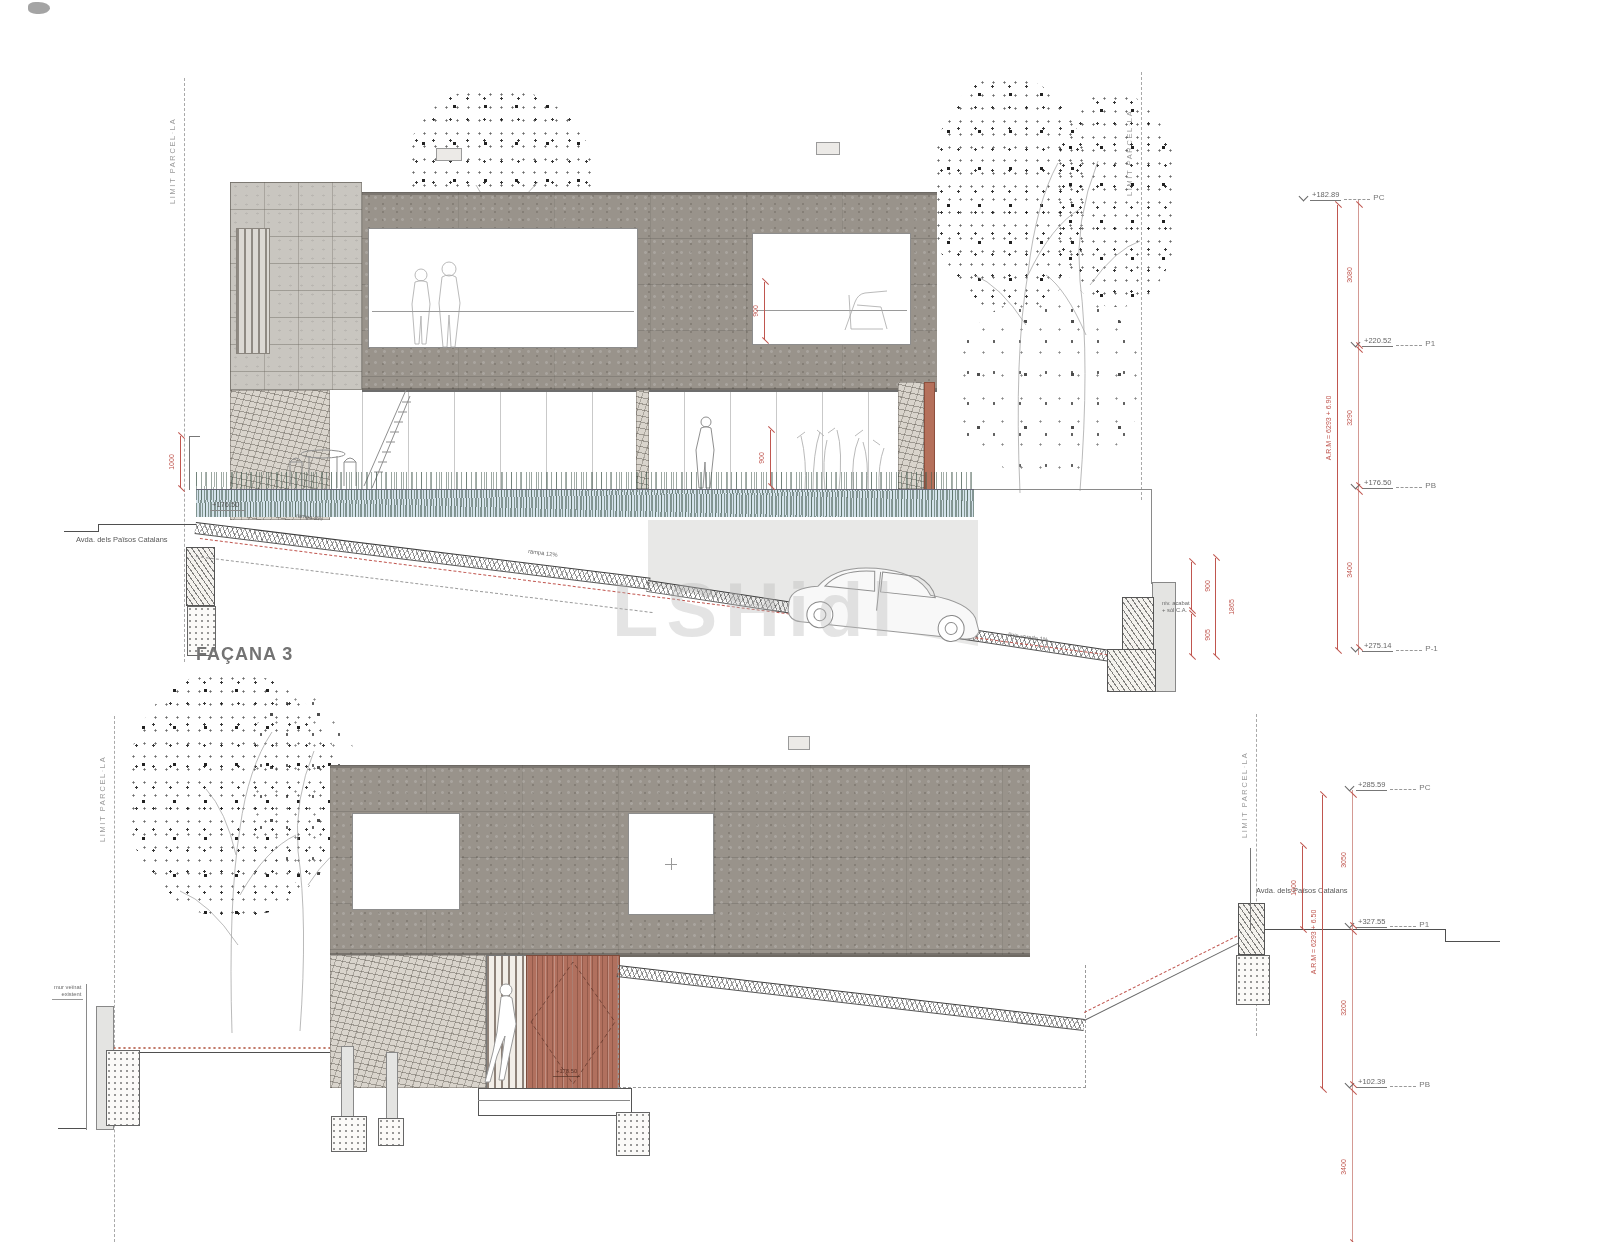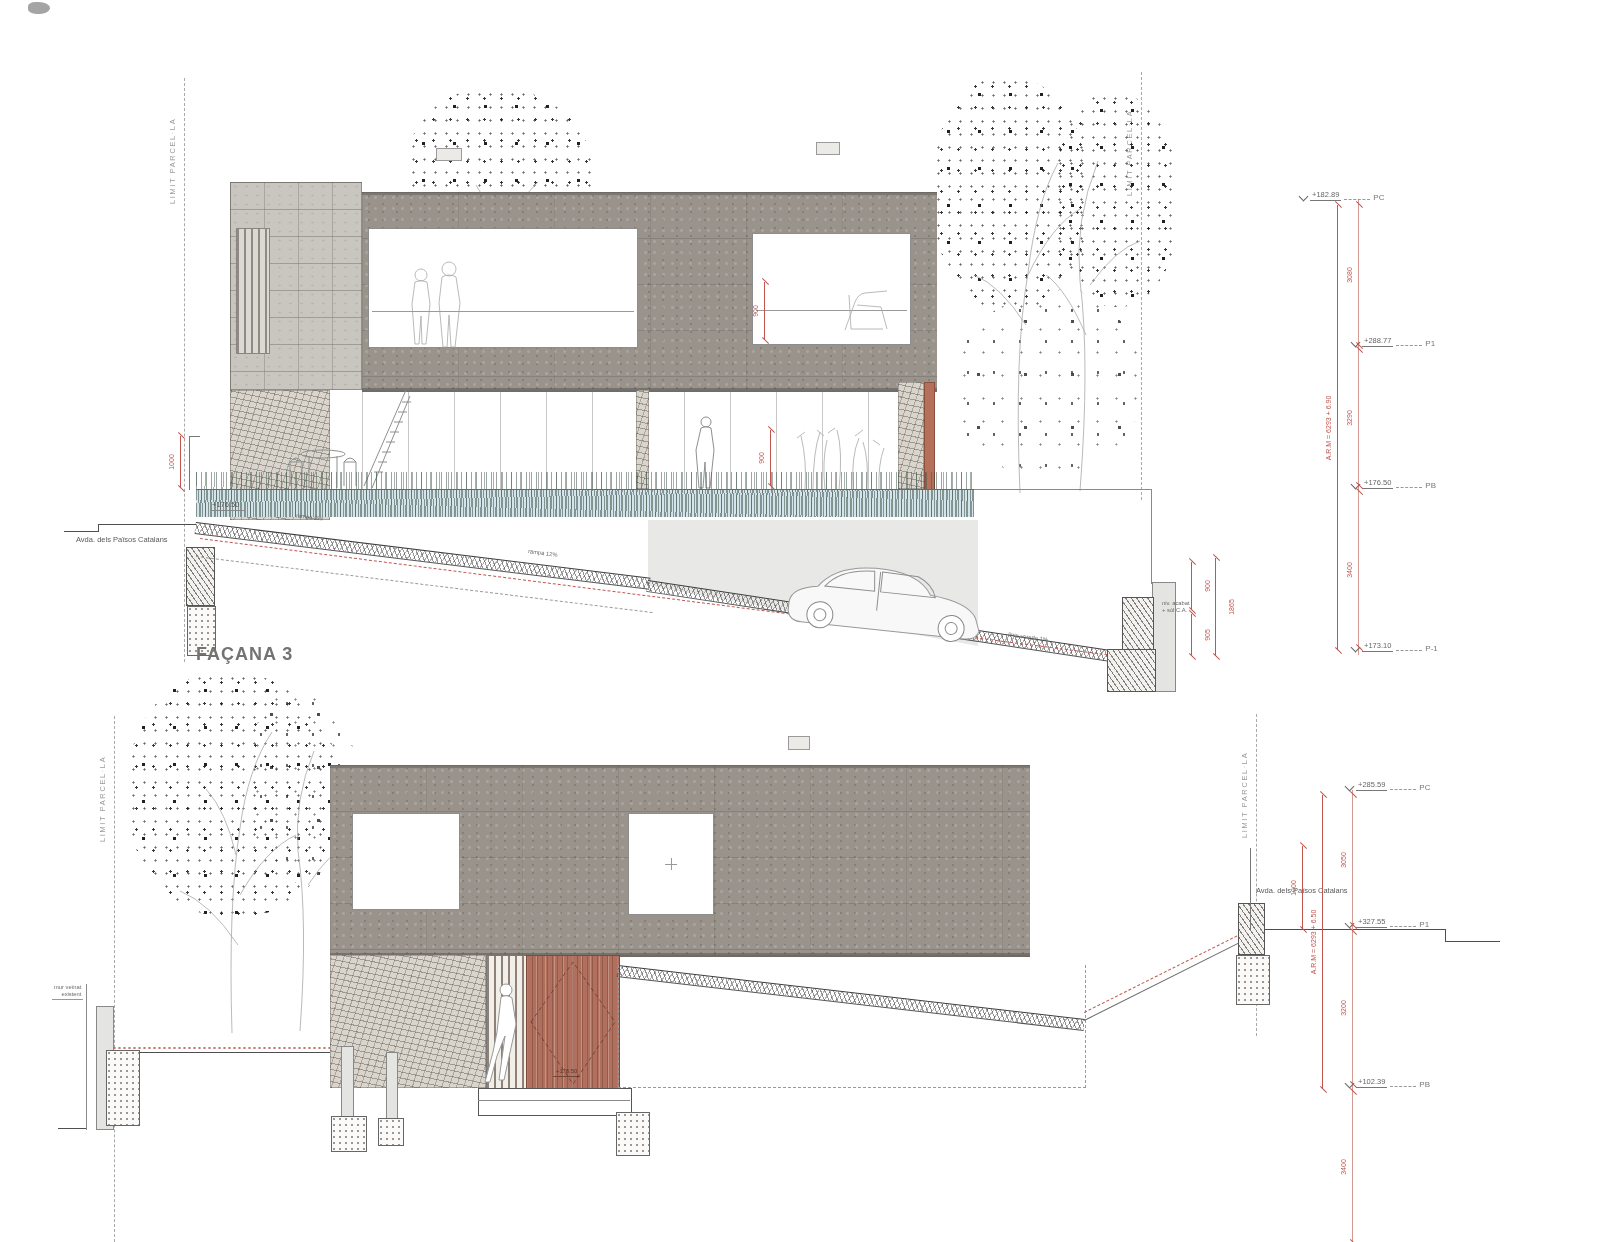--- a/index.html
+++ b/index.html
@@ -96,20 +96,21 @@
   .sk-light{stroke:#a8a8a8;fill:none;stroke-width:.8;}
   .title{font-size:18px;letter-spacing:1px;color:#737373;font-weight:bold;}
 </style>
 </head>
 <body>
 
 <div class="canvas">
 
   <div class="abs" style="left:28px;top:2px;width:22px;height:12px;background:rgba(90,90,90,.55);border-radius:40% 60% 55% 45%;"></div>
 
+  <div class="abs watermark" style="left:612px;top:566px;">LSHidl</div>
 
   <section class="abs" style="inset:0;">
 
     <div class="abs dashline-v" style="left:184px;top:78px;height:584px;"></div>
     <div class="abs rot-label" style="left:168px;top:84px;height:120px;">LIMIT PARCEL·LA</div>
     <div class="abs dashline-v" style="left:1141px;top:72px;height:428px;"></div>
     <div class="abs rot-label" style="left:1125px;top:76px;height:120px;">LIMIT PARCEL·LA</div>
 
     <div class="abs speckle" style="left:408px;top:88px;width:185px;height:165px;"></div>
     <div class="abs speckle sparse" style="left:468px;top:232px;width:125px;height:135px;"></div>
@@ -240,33 +241,33 @@
     <div class="abs" style="left:1358px;top:200px;height:455px;width:0;border-left:1px solid #d49a94;"></div>
 
     <div class="abs lvl" style="left:1300px;top:190px;">
       <span class="tri"></span>
       <span class="val">+182.89</span>
       <span class="ext"></span>
       <span class="nm">PC</span>
     </div>
     <div class="abs lvl" style="left:1352px;top:336px;">
       <span class="tri"></span>
-      <span class="val">+288.77</span>
+      <span class="val">+220.52</span>
       <span class="ext"></span>
       <span class="nm">P1</span>
     </div>
     <div class="abs lvl" style="left:1352px;top:478px;">
       <span class="tri"></span>
       <span class="val">+176.50</span>
       <span class="ext"></span>
       <span class="nm">PB</span>
     </div>
     <div class="abs lvl" style="left:1352px;top:641px;">
       <span class="tri"></span>
-      <span class="val">+173.10</span>
+      <span class="val">+275.14</span>
       <span class="ext"></span>
       <span class="nm">P-1</span>
     </div>
 
     <div class="abs vdim" style="left:1358px;top:205px;height:140px;border-left-color:transparent;">
       <span class="lab">3080</span>
     </div>
     <div class="abs vdim" style="left:1358px;top:350px;height:135px;border-left-color:transparent;">
       <span class="lab">3290</span>
     </div>

